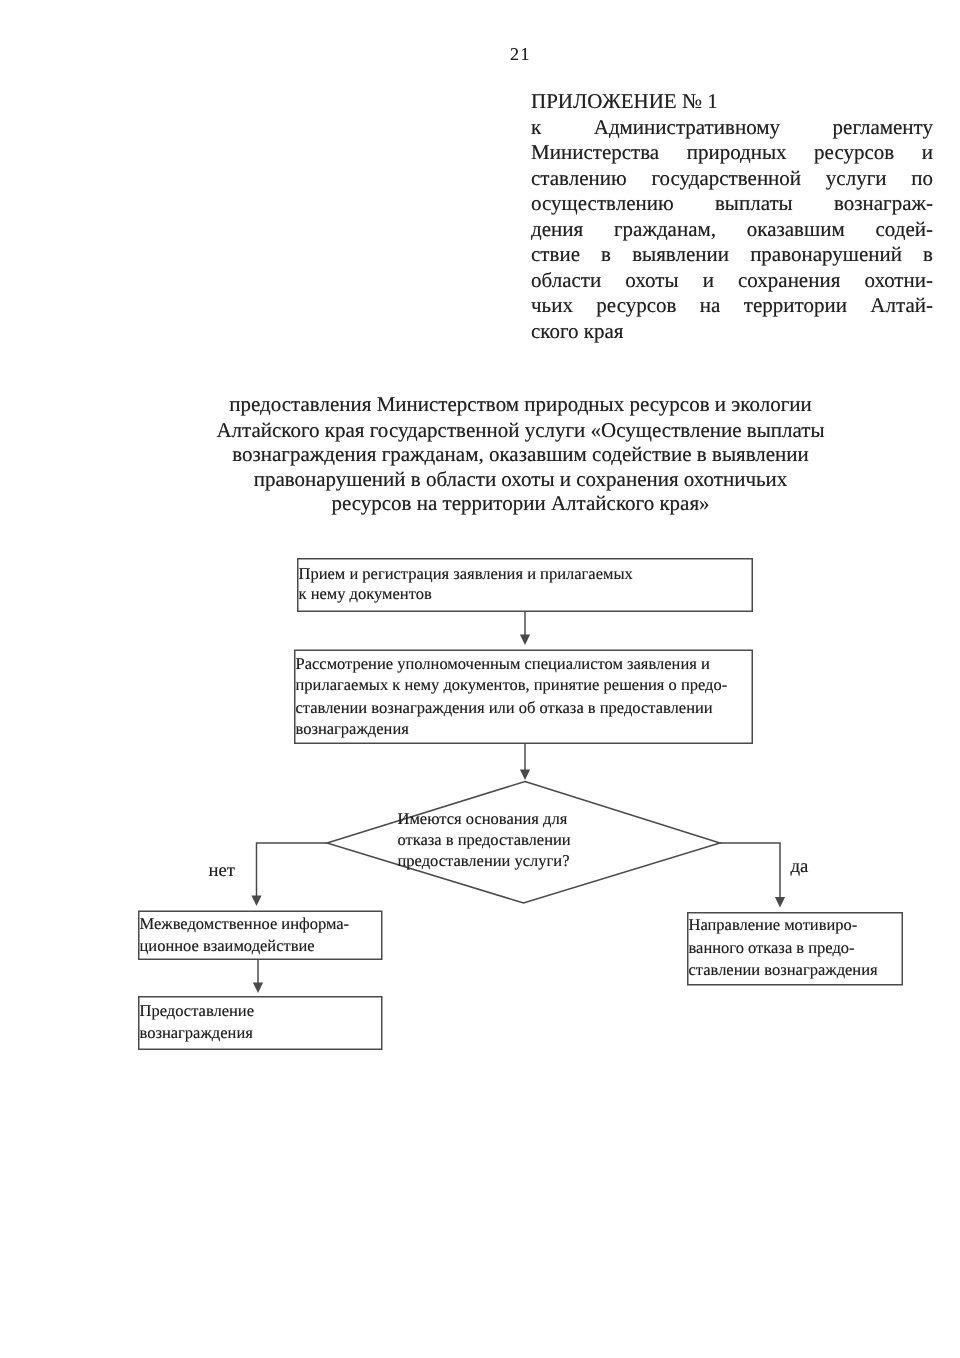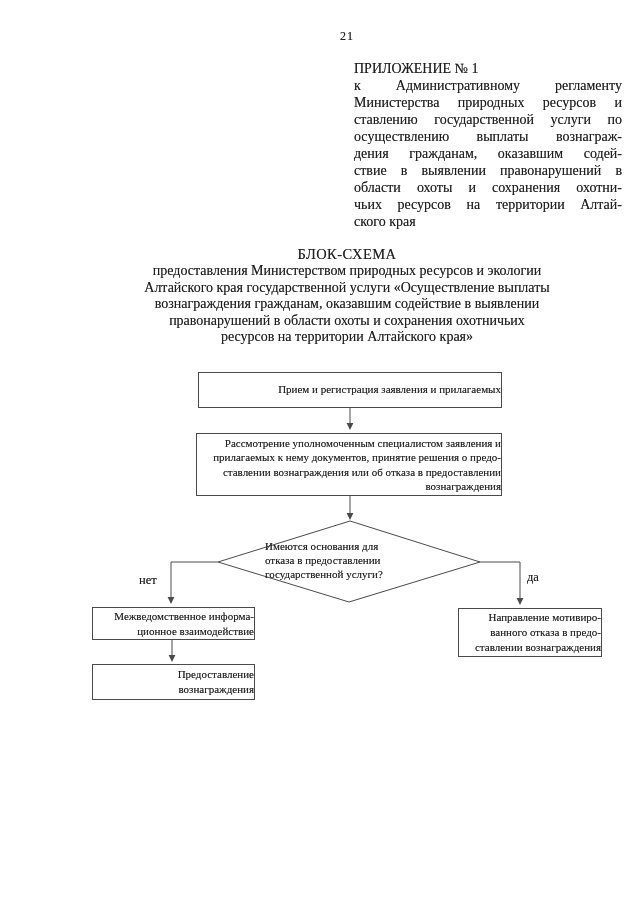--- a/index.html
+++ b/index.html
@@ -64,21 +64,21 @@
     position: absolute;
     box-sizing: border-box;
     background: #ffffff;
     border: 1px solid #4a4a4a;
     display: flex;
     flex-direction: column;
     justify-content: center;
     font-size: 11px;
     line-height: 13.5px;
   }
-  .fbox > div { text-align: right; white-space: nowrap; }
+  .fbox > div { text-align: left; white-space: nowrap; }
 
   .b-receive   { left: 198px; top: 372px; width: 304px; height: 36px; }
   .b-review    { left: 196px; top: 433px; width: 306px; height: 63px; line-height: 14.5px; }
   .b-inter     { left: 92px;  top: 607px; width: 163px; height: 33px; line-height: 15px; }
   .b-grant     { left: 92px;  top: 664px; width: 163px; height: 36px; line-height: 15px; }
   .b-refusal   { left: 458px; top: 608px; width: 144px; height: 49px; line-height: 15px; }
 
   
   .decision-text {
     position: absolute;
@@ -115,21 +115,20 @@
       <div>Министерства природных ресурсов и</div>
       <div>ставлению государственной услуги по</div>
       <div>осуществлению выплаты вознаграж-</div>
       <div>дения гражданам, оказавшим содей-</div>
       <div>ствие в выявлении правонарушений в</div>
       <div>области охоты и сохранения охотни-</div>
       <div>чьих ресурсов на территории Алтай-</div>
       <div>ского края</div>
     </div>
 
-  <div class="scheme-title">БЛОК-СХЕМА</div>
 
   <div class="scheme-subtitle">
       <div>предоставления Министерством природных ресурсов и экологии</div>
       <div>Алтайского края государственной услуги «Осуществление выплаты</div>
       <div>вознаграждения гражданам, оказавшим содействие в выявлении</div>
       <div>правонарушений в области охоты и сохранения охотничьих</div>
       <div>ресурсов на территории Алтайского края»</div>
     </div>
 
   <svg class="connectors" viewBox="0 0 640 905" xmlns="http://www.w3.org/2000/svg">
@@ -151,33 +150,34 @@
       <polygon points="346.6,423 353.4,423 350,430"></polygon>
       <polygon points="346.6,513 353.4,513 350,520"></polygon>
       <polygon points="167.6,597 174.4,597 171,604"></polygon>
       <polygon points="516.6,598 523.4,598 520,605"></polygon>
       <polygon points="168.6,655 175.4,655 172,662"></polygon>
     </g>
   </svg>
 
   <div class="fbox b-receive">
       <div>Прием и регистрация заявления и прилагаемых</div>
+      <div>к нему документов</div>
     </div>
 
   <div class="fbox b-review">
       <div>Рассмотрение уполномоченным специалистом заявления и</div>
       <div>прилагаемых к нему документов, принятие решения о предо-</div>
       <div>ставлении вознаграждения или об отказа в предоставлении</div>
       <div>вознаграждения</div>
     </div>
 
   <div class="decision-text">
       <div>Имеются основания для</div>
       <div>отказа в предоставлении</div>
-      <div>государственной услуги?</div>
+      <div>предоставлении услуги?</div>
     </div>
 
   <div class="branch-label label-no">нет</div>
 
   <div class="branch-label label-yes">да</div>
 
   <div class="fbox b-inter">
       <div>Межведомственное информа-</div>
       <div>ционное взаимодействие</div>
     </div>

